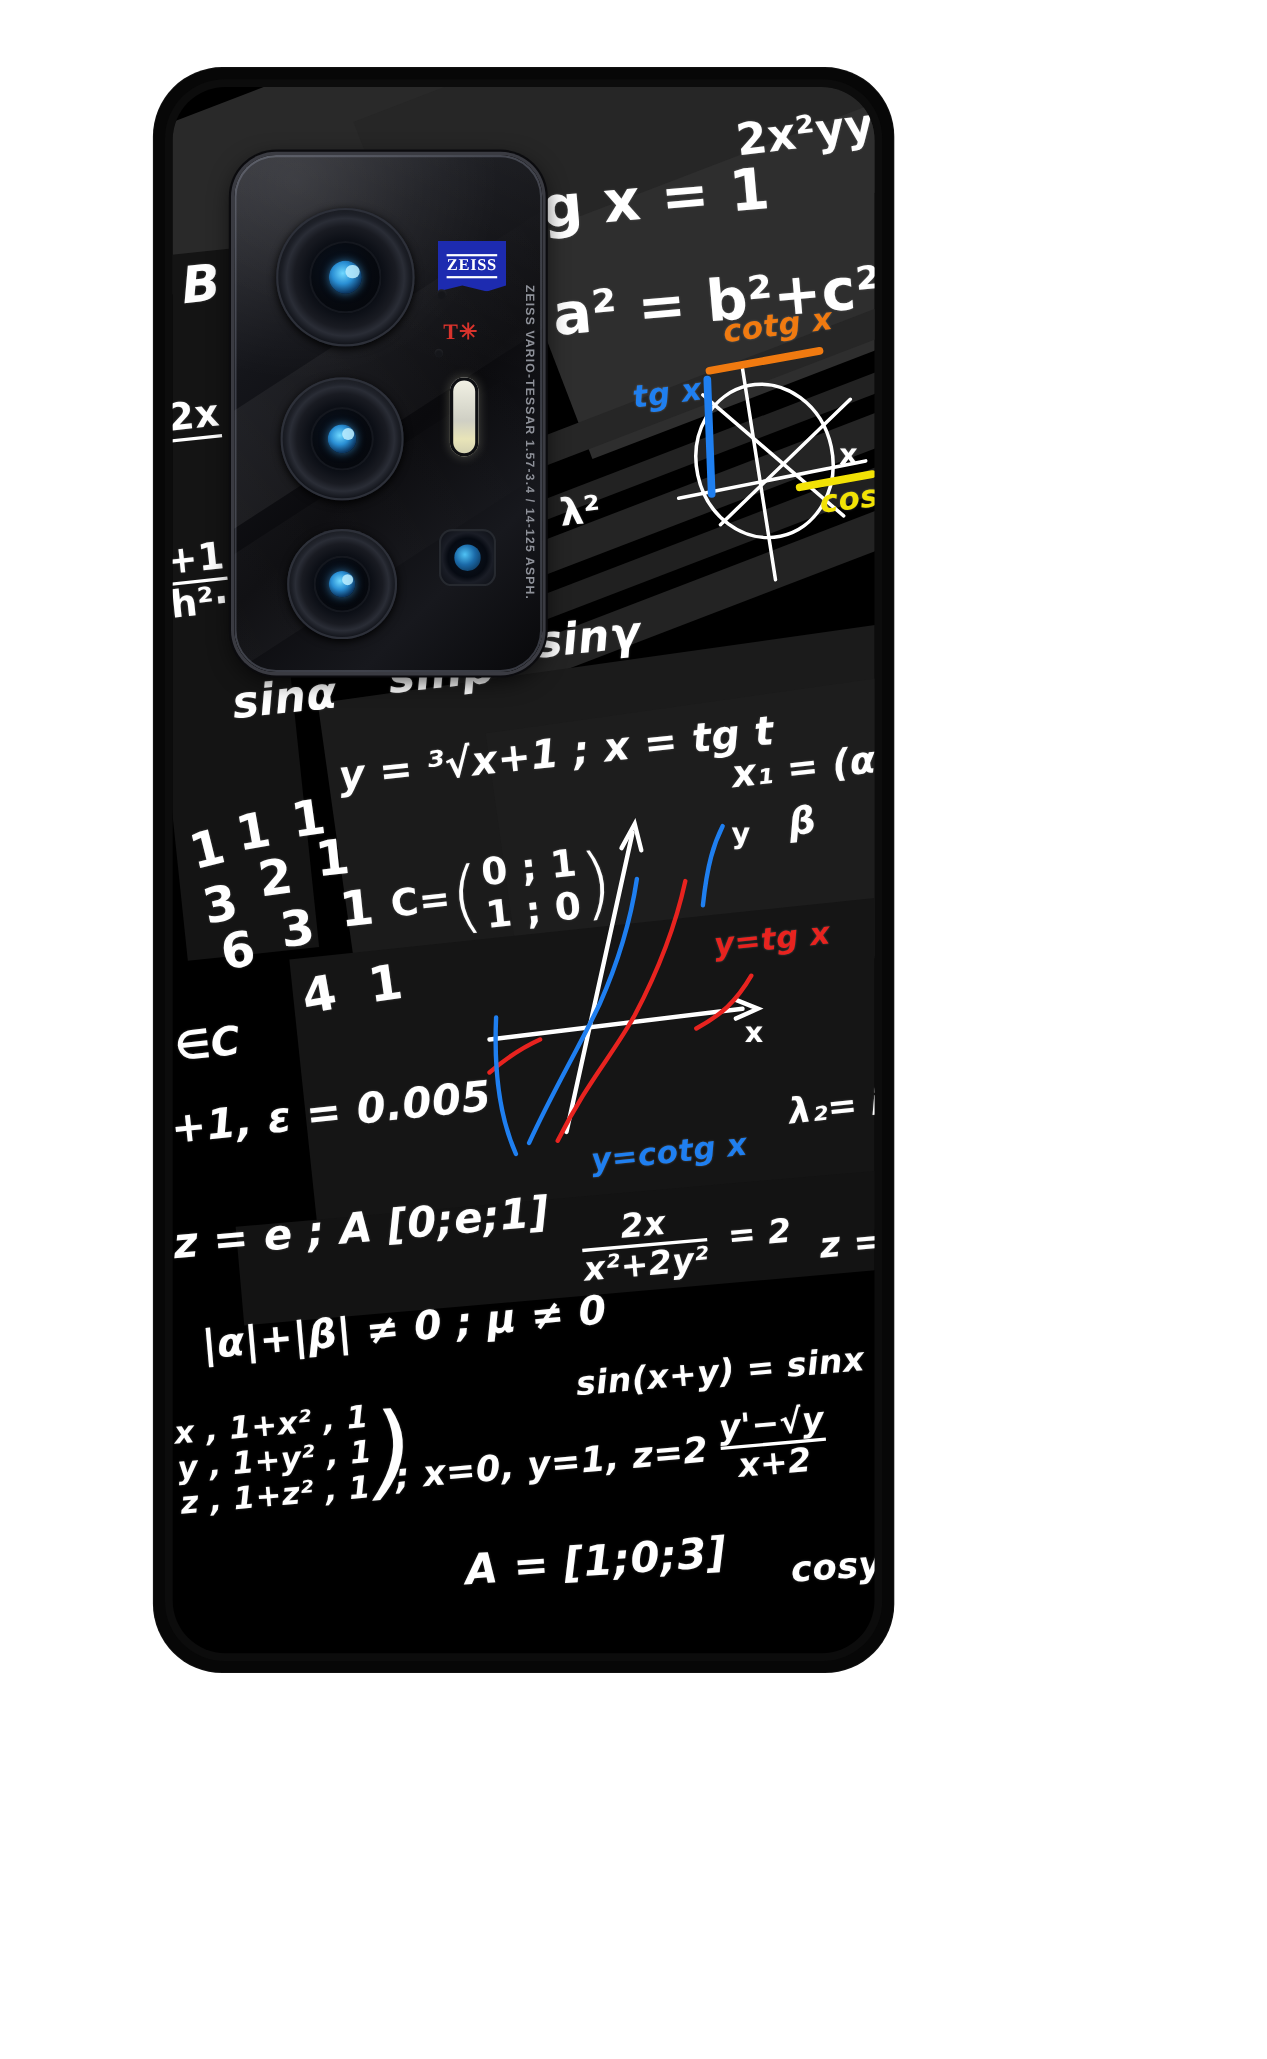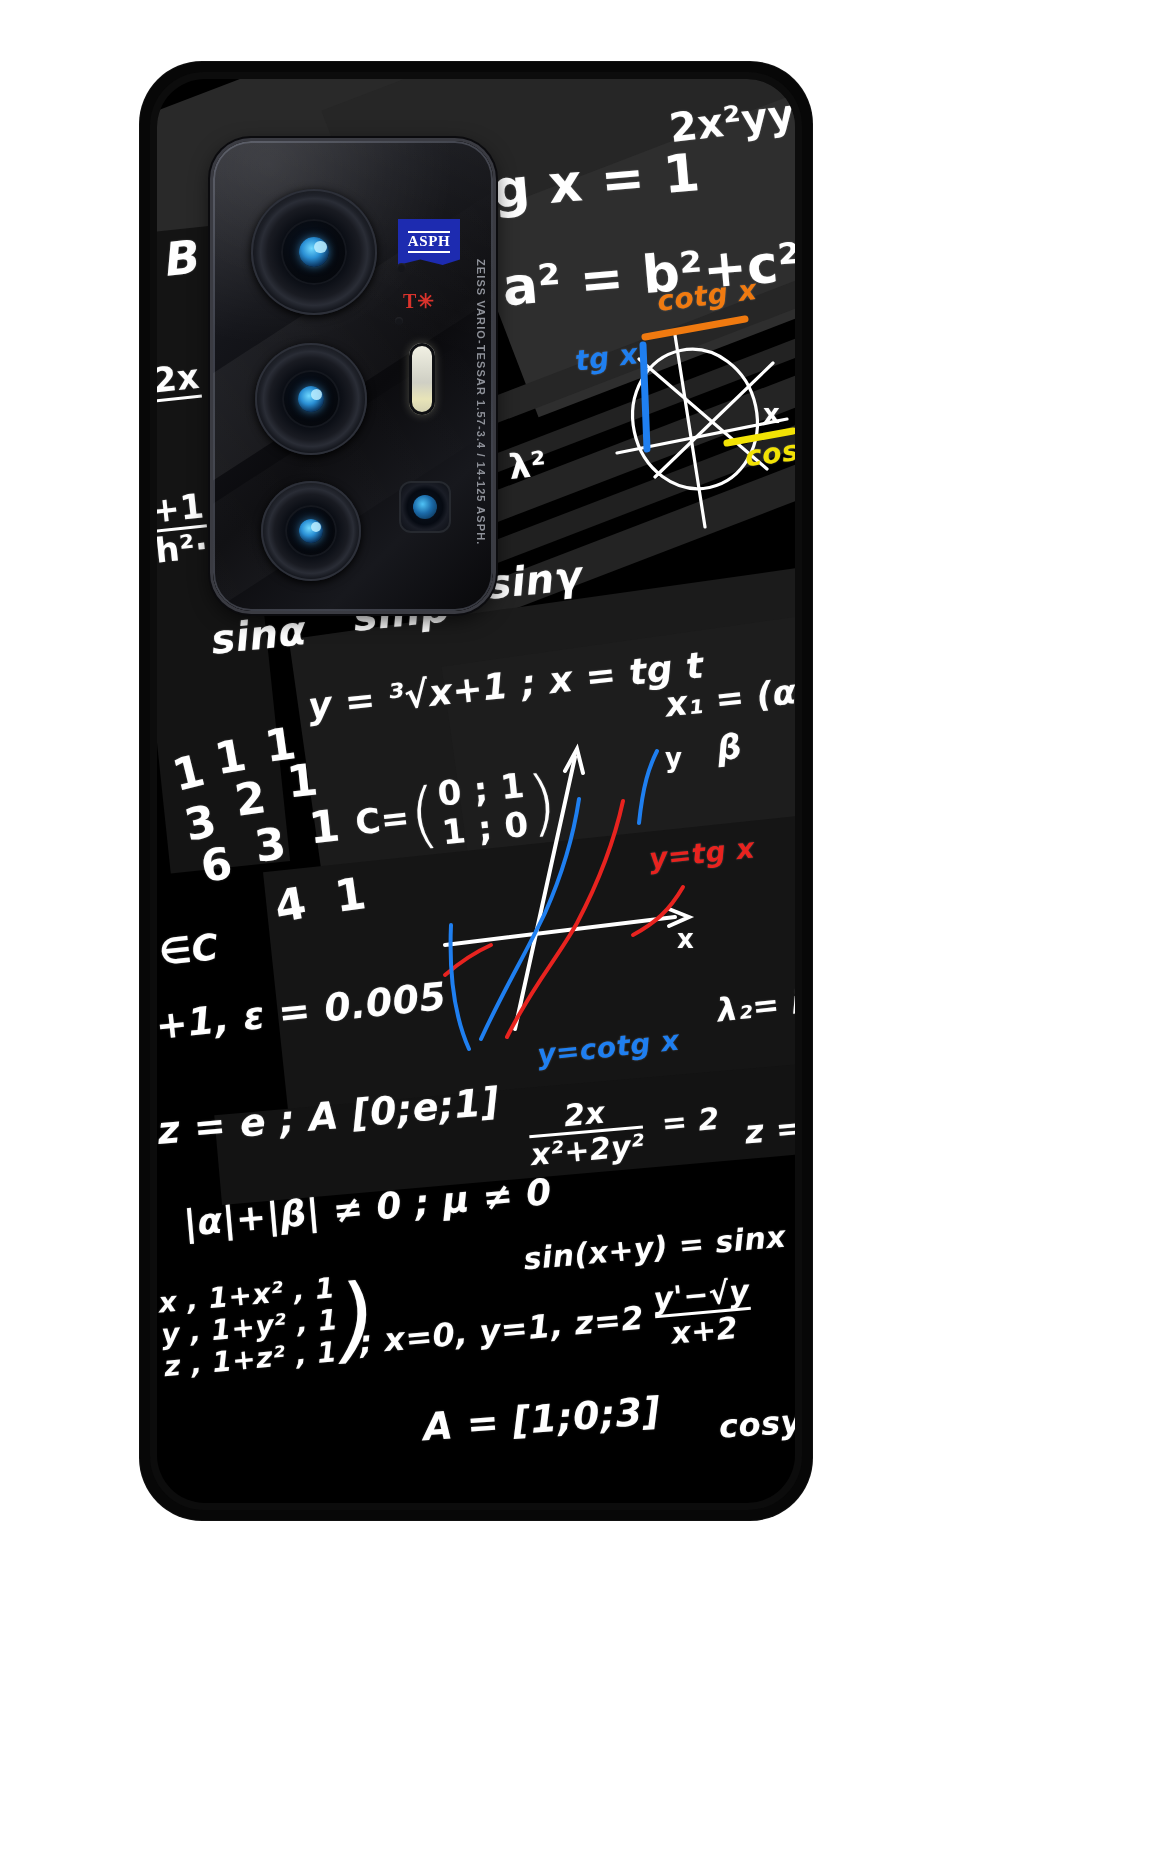--- a/index.html
+++ b/index.html
@@ -389,21 +389,21 @@
           <div class="flare"></div>
         </div>
       </div>
       <div class="lens l3">
         <div class="glass">
           <div class="flare"></div>
         </div>
       </div>
 
       <div class="zeiss-badge">
-        <span>ASPH</span>
+        <span>ZEISS</span>
       </div>
 
       <div class="mic-dot"></div>
       <div class="mic-dot d2"></div>
 
       <div class="tstar">T✳</div>
 
       <div class="flash"></div>
 
       <div class="aux-sensor">

